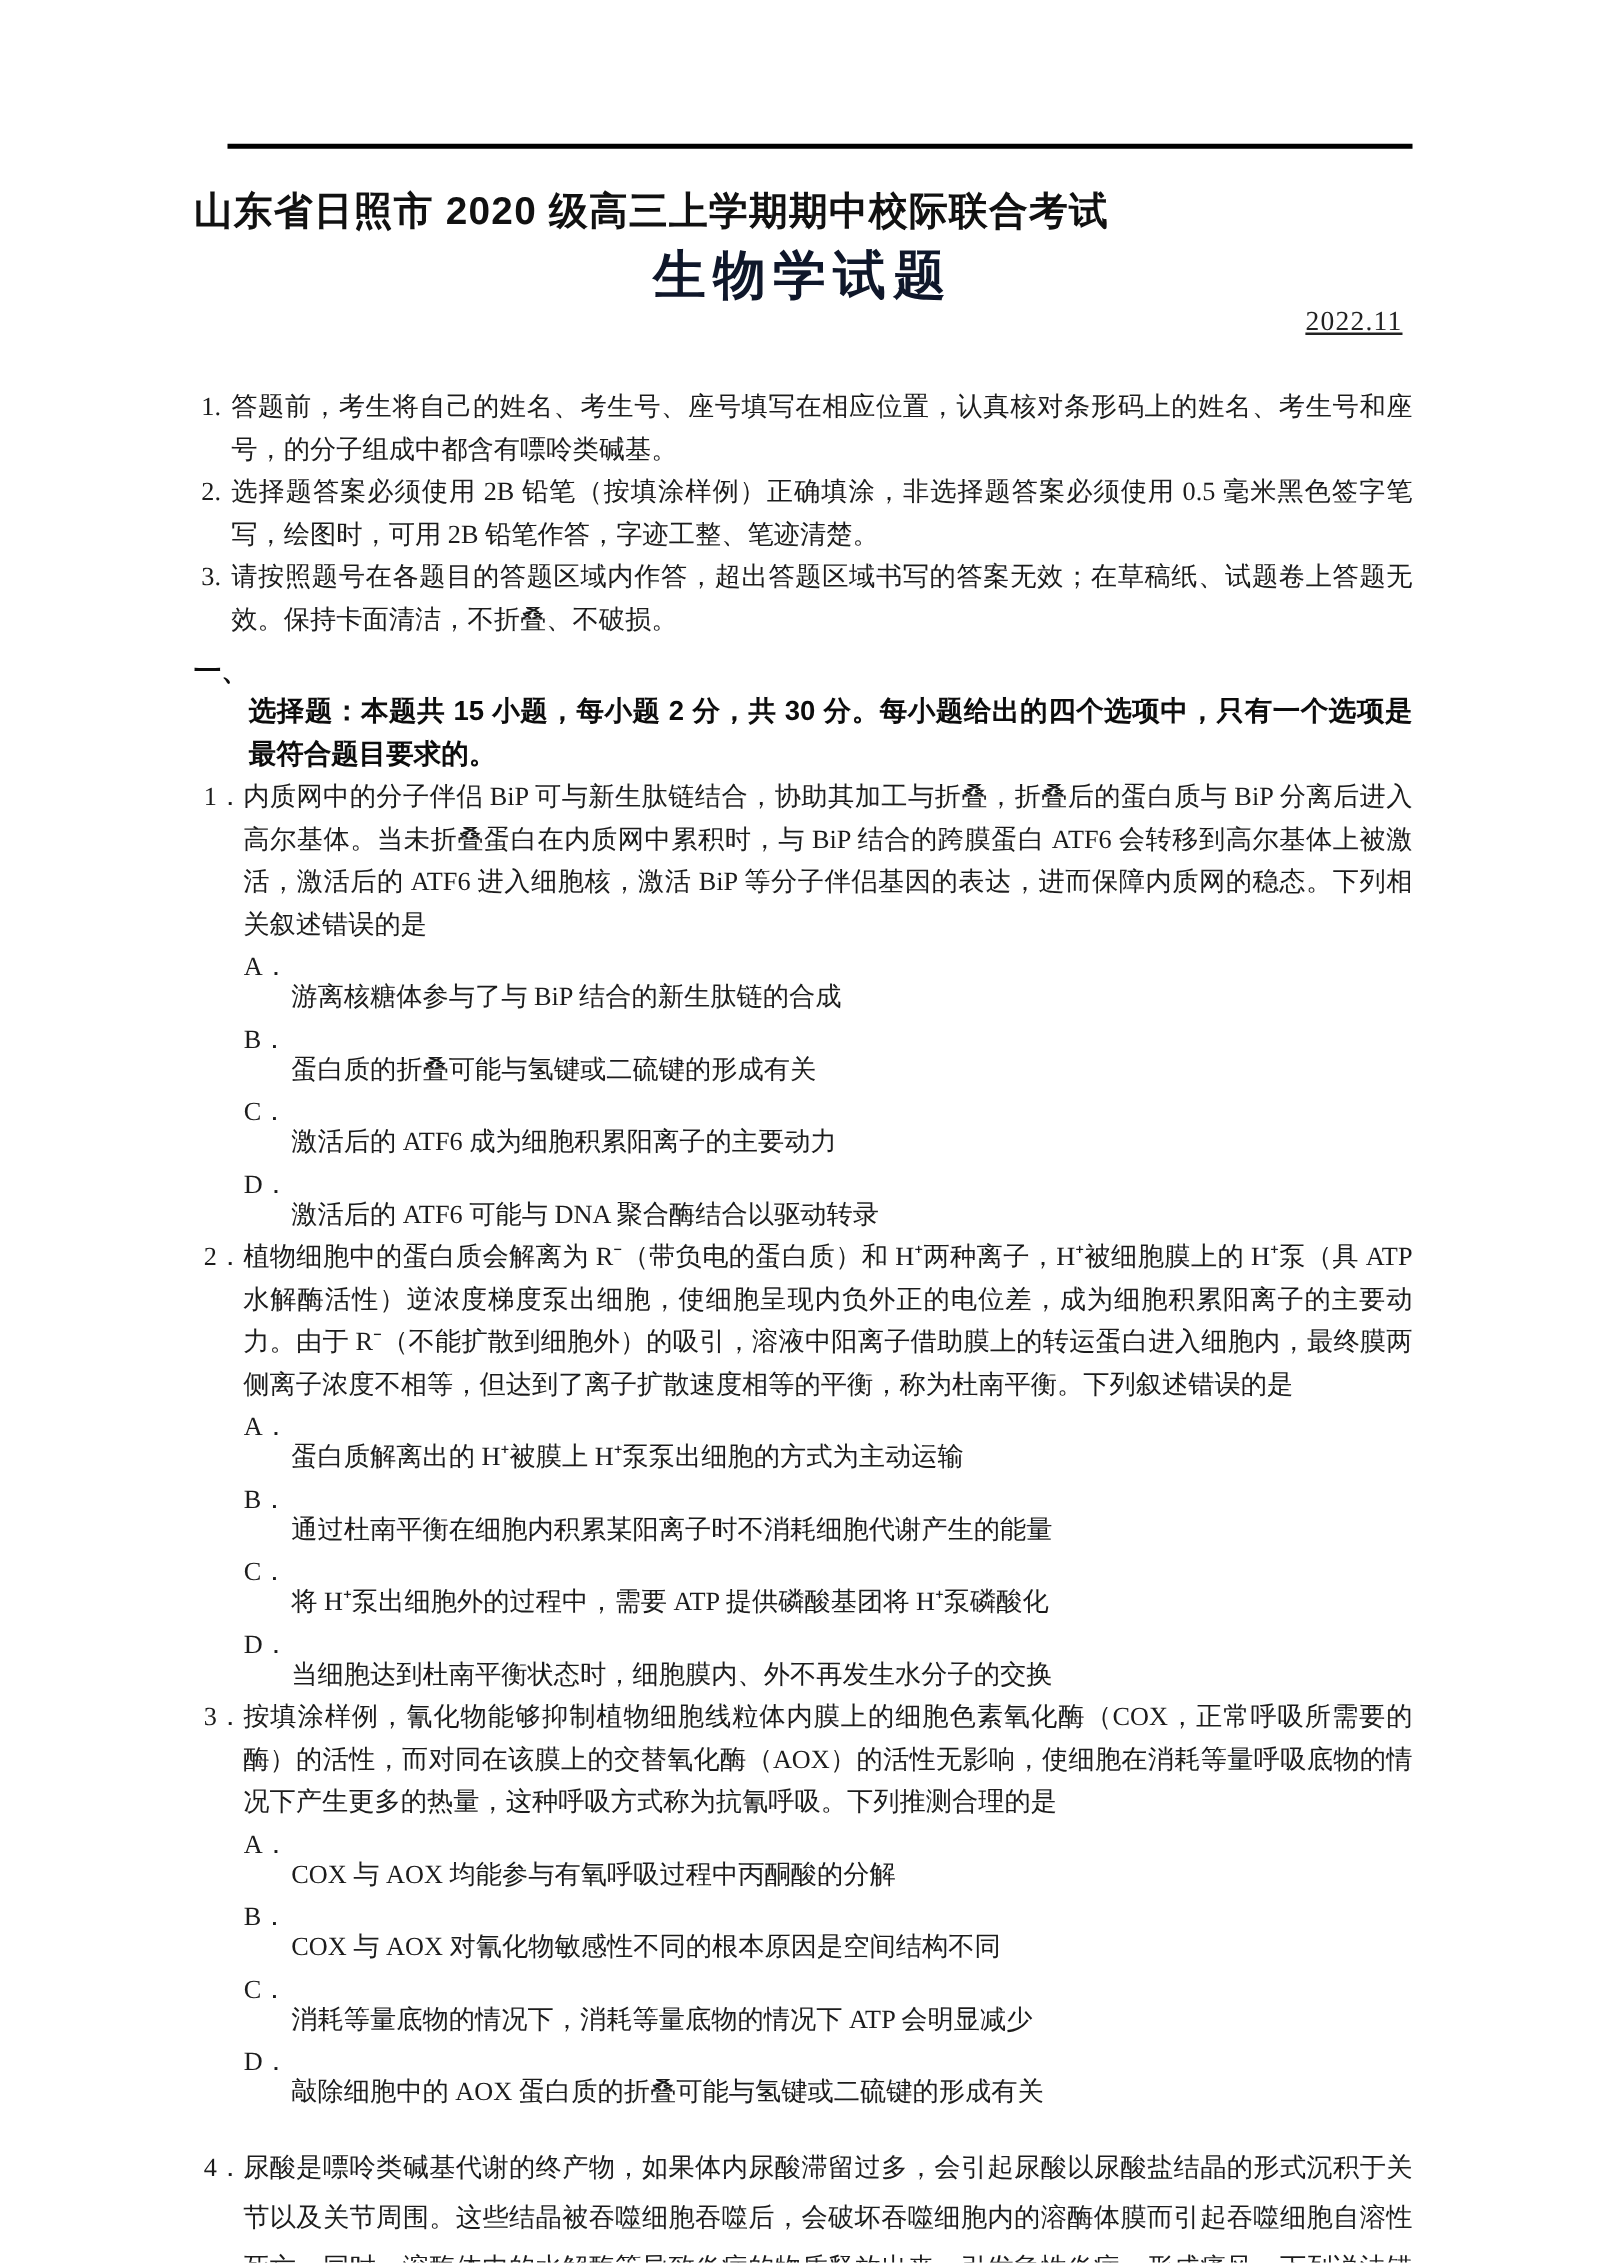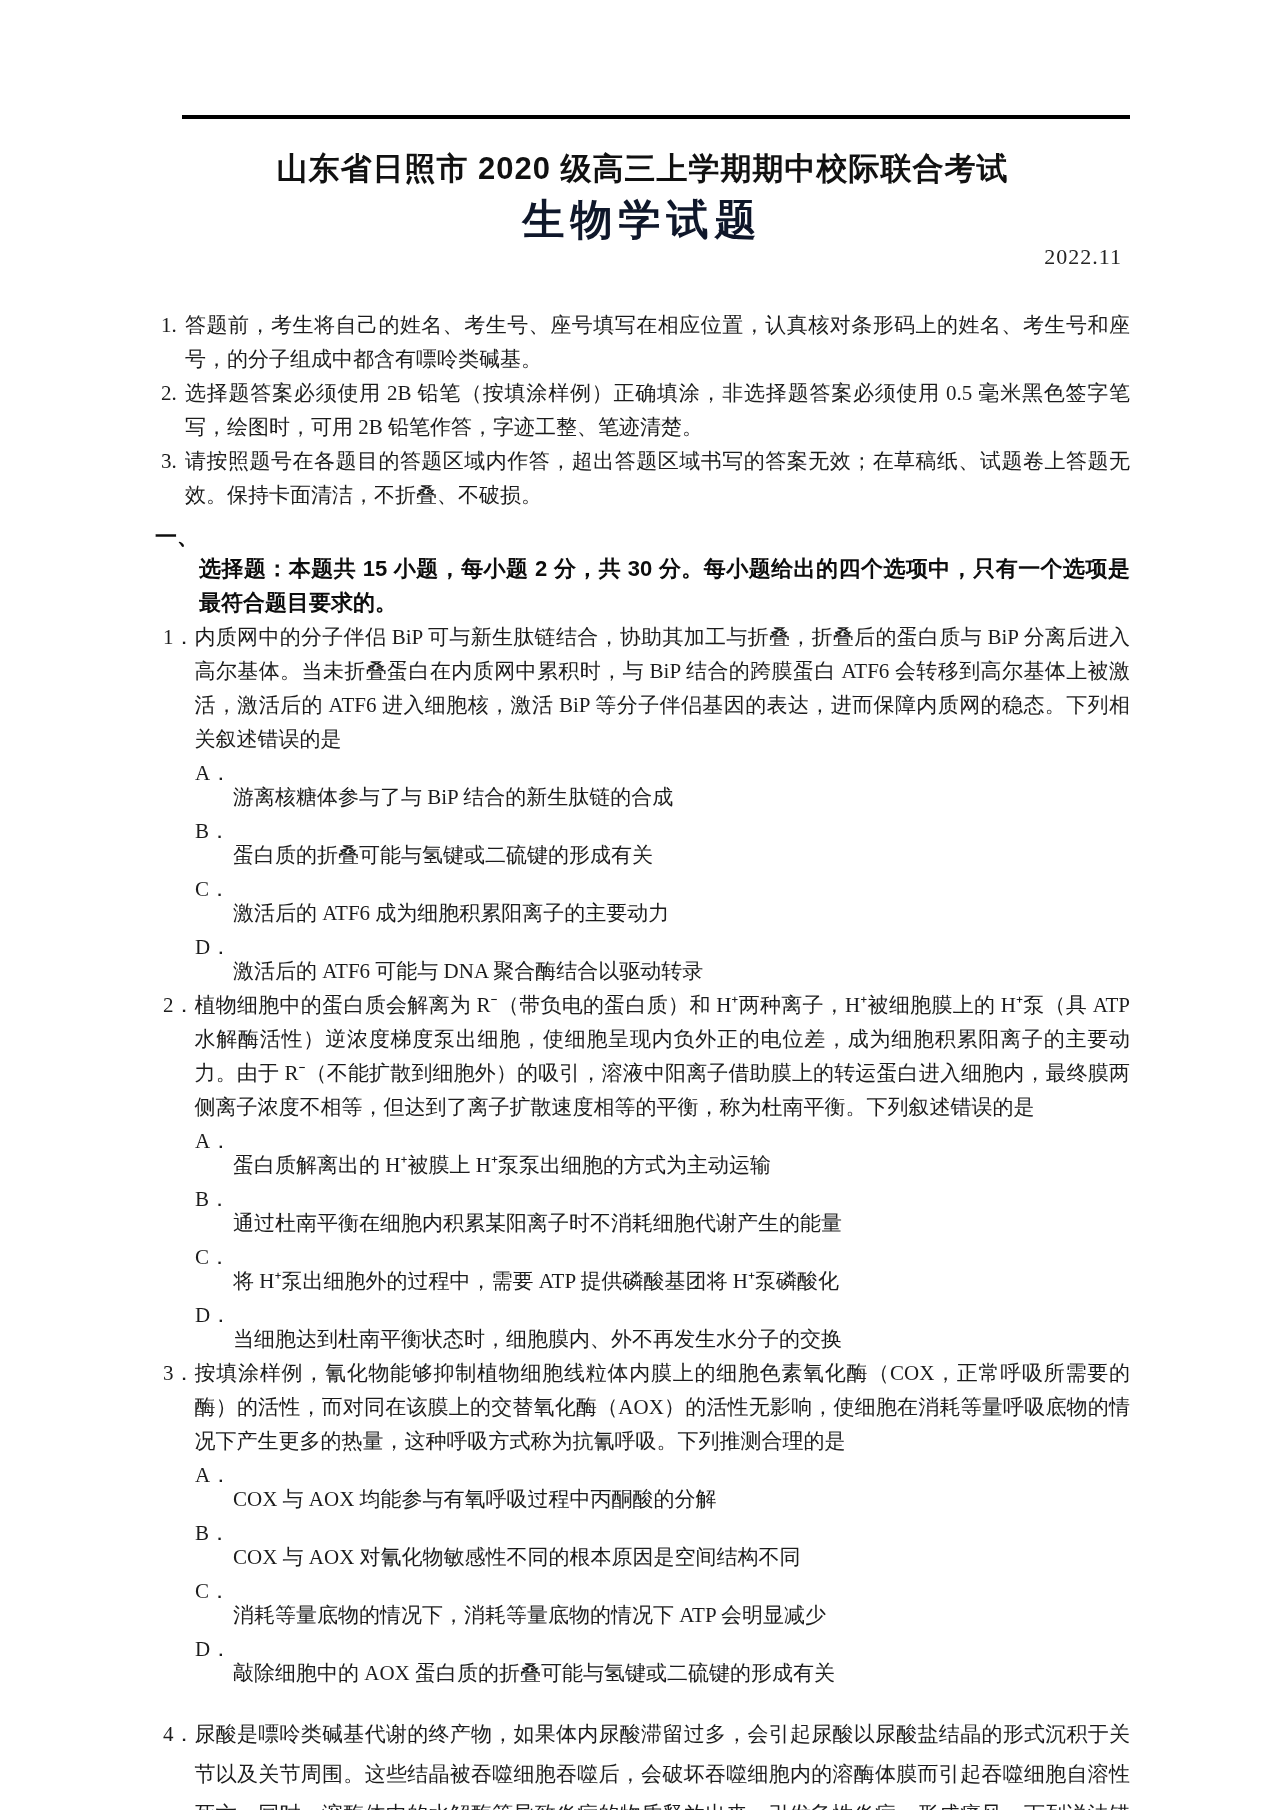--- a/index.html
+++ b/index.html
@@ -26,21 +26,20 @@
     background: #000000;
   }
   .content {
     position: absolute;
     left: 155px;
     top: 119px;
     width: 975px;
   }
   .exam-title {
     margin-top: 29px;
-    text-align: center;
     font-family: "Liberation Sans", sans-serif;
     font-weight: bold;
     font-size: 31px;
     line-height: 42px;
     letter-spacing: 1px;
     color: #111111;
   }
   .paper-title-row {
     position: relative;
     text-align: center;
@@ -56,20 +55,21 @@
     letter-spacing: 6px;
     color: #0f172a;
   }
   .exam-date {
     position: absolute;
     right: 8px;
     bottom: -16px;
     font-size: 22px;
     color: #222222;
     letter-spacing: 1px;
+    text-decoration: underline;
   }
   .instructions {
     margin-top: 54px;
     font-size: 21px;
     line-height: 34px;
   }
   .inst-item {
     display: flex;
     align-items: flex-start;
   }

